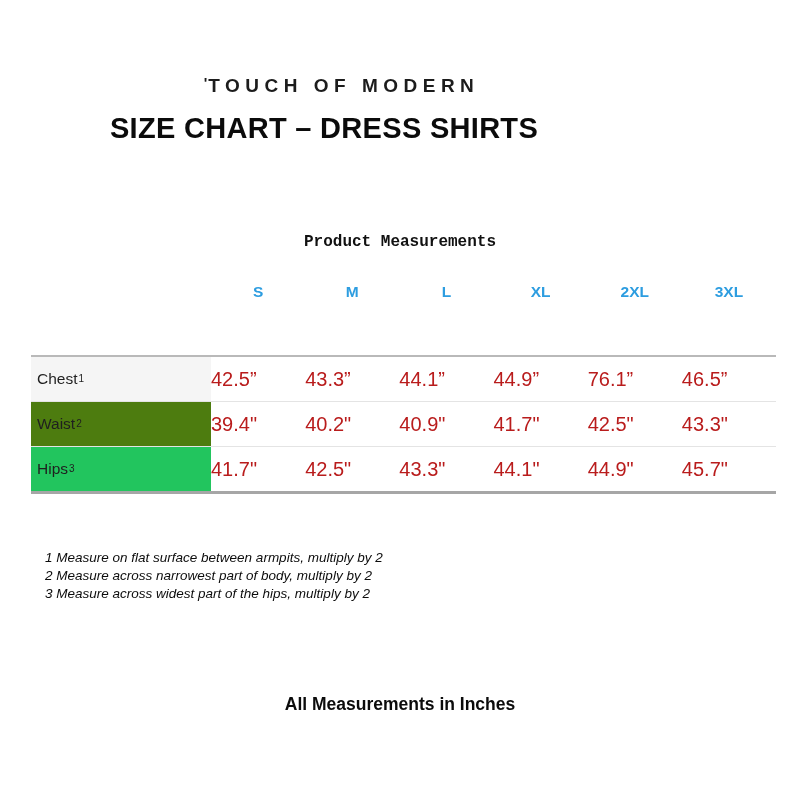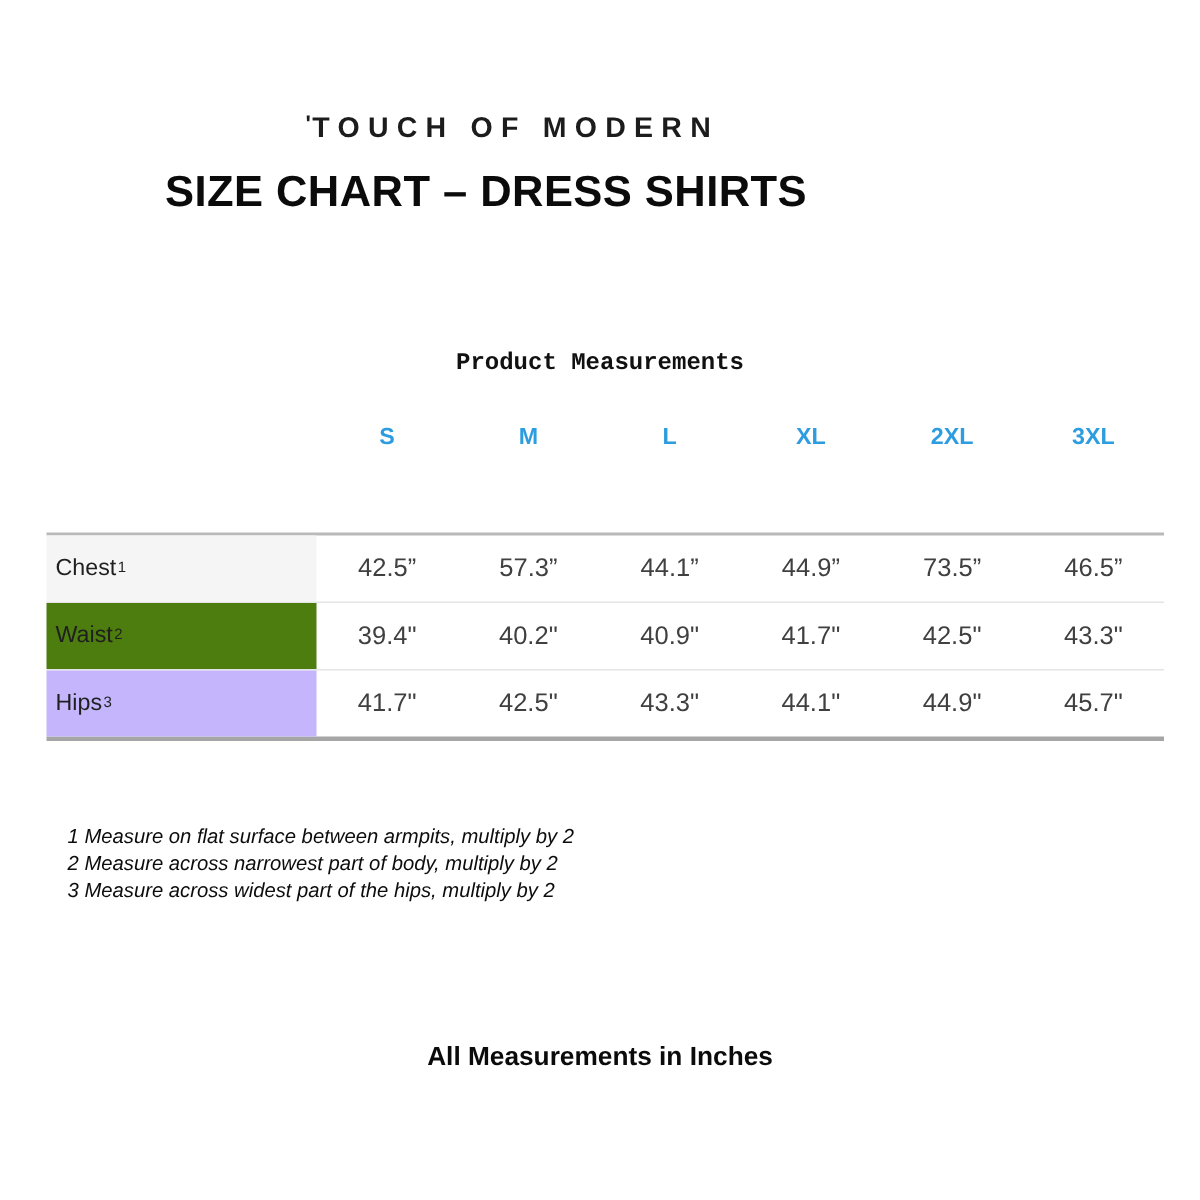--- a/index.html
+++ b/index.html
@@ -76,22 +76,22 @@
   .trow:last-child { border-bottom: none; }
   .tlabel {
     background: #f5f5f5;
     height: 100%;
     display: flex; align-items: center;
     padding-left: 6px; box-sizing: border-box;
     font-size: 15.5px; color: #1f1f1f;
   }
   .tlabel sup { font-size: 10px; line-height: 0; margin-left: 1px; }
   .tcell {
-    text-align: center;
-    font-size: 17px; color: #404040;
+    text-align: left;
+    font-size: 20px; color: #b91c1c;
   }
 
   
   .footnotes {
     position: absolute; top: 549px; left: 45px;
     font-size: 13.5px; line-height: 18px; color: #0c0c0c;
   }
   .footnote-line { white-space: nowrap; font-style: italic; }
 
   
@@ -127,40 +127,40 @@
     </div>
 
   <div class="mtable">
 
   <div class="trow">
         <div class="tlabel" style="background: rgb(245, 245, 245);">
           <span>Chest</span>
           <sup>1</sup>
         </div>
         <div class="tcell">42.5”</div>
-        <div class="tcell">57.3”</div>
+        <div class="tcell">43.3”</div>
         <div class="tcell">44.1”</div>
         <div class="tcell">44.9”</div>
-        <div class="tcell">73.5”</div>
+        <div class="tcell">76.1”</div>
         <div class="tcell">46.5”</div>
       </div>
       <div class="trow">
         <div class="tlabel" style="background: #4d7c0f;">
           <span>Waist</span>
           <sup>2</sup>
         </div>
         <div class="tcell">39.4"</div>
         <div class="tcell">40.2"</div>
         <div class="tcell">40.9"</div>
         <div class="tcell">41.7"</div>
         <div class="tcell">42.5"</div>
         <div class="tcell">43.3"</div>
       </div>
       <div class="trow">
-        <div class="tlabel" style="background: #c4b5fd;">
+        <div class="tlabel" style="background: #22c55e;">
           <span>Hips</span>
           <sup>3</sup>
         </div>
         <div class="tcell">41.7"</div>
         <div class="tcell">42.5"</div>
         <div class="tcell">43.3"</div>
         <div class="tcell">44.1"</div>
         <div class="tcell">44.9"</div>
         <div class="tcell">45.7"</div>
       </div>

